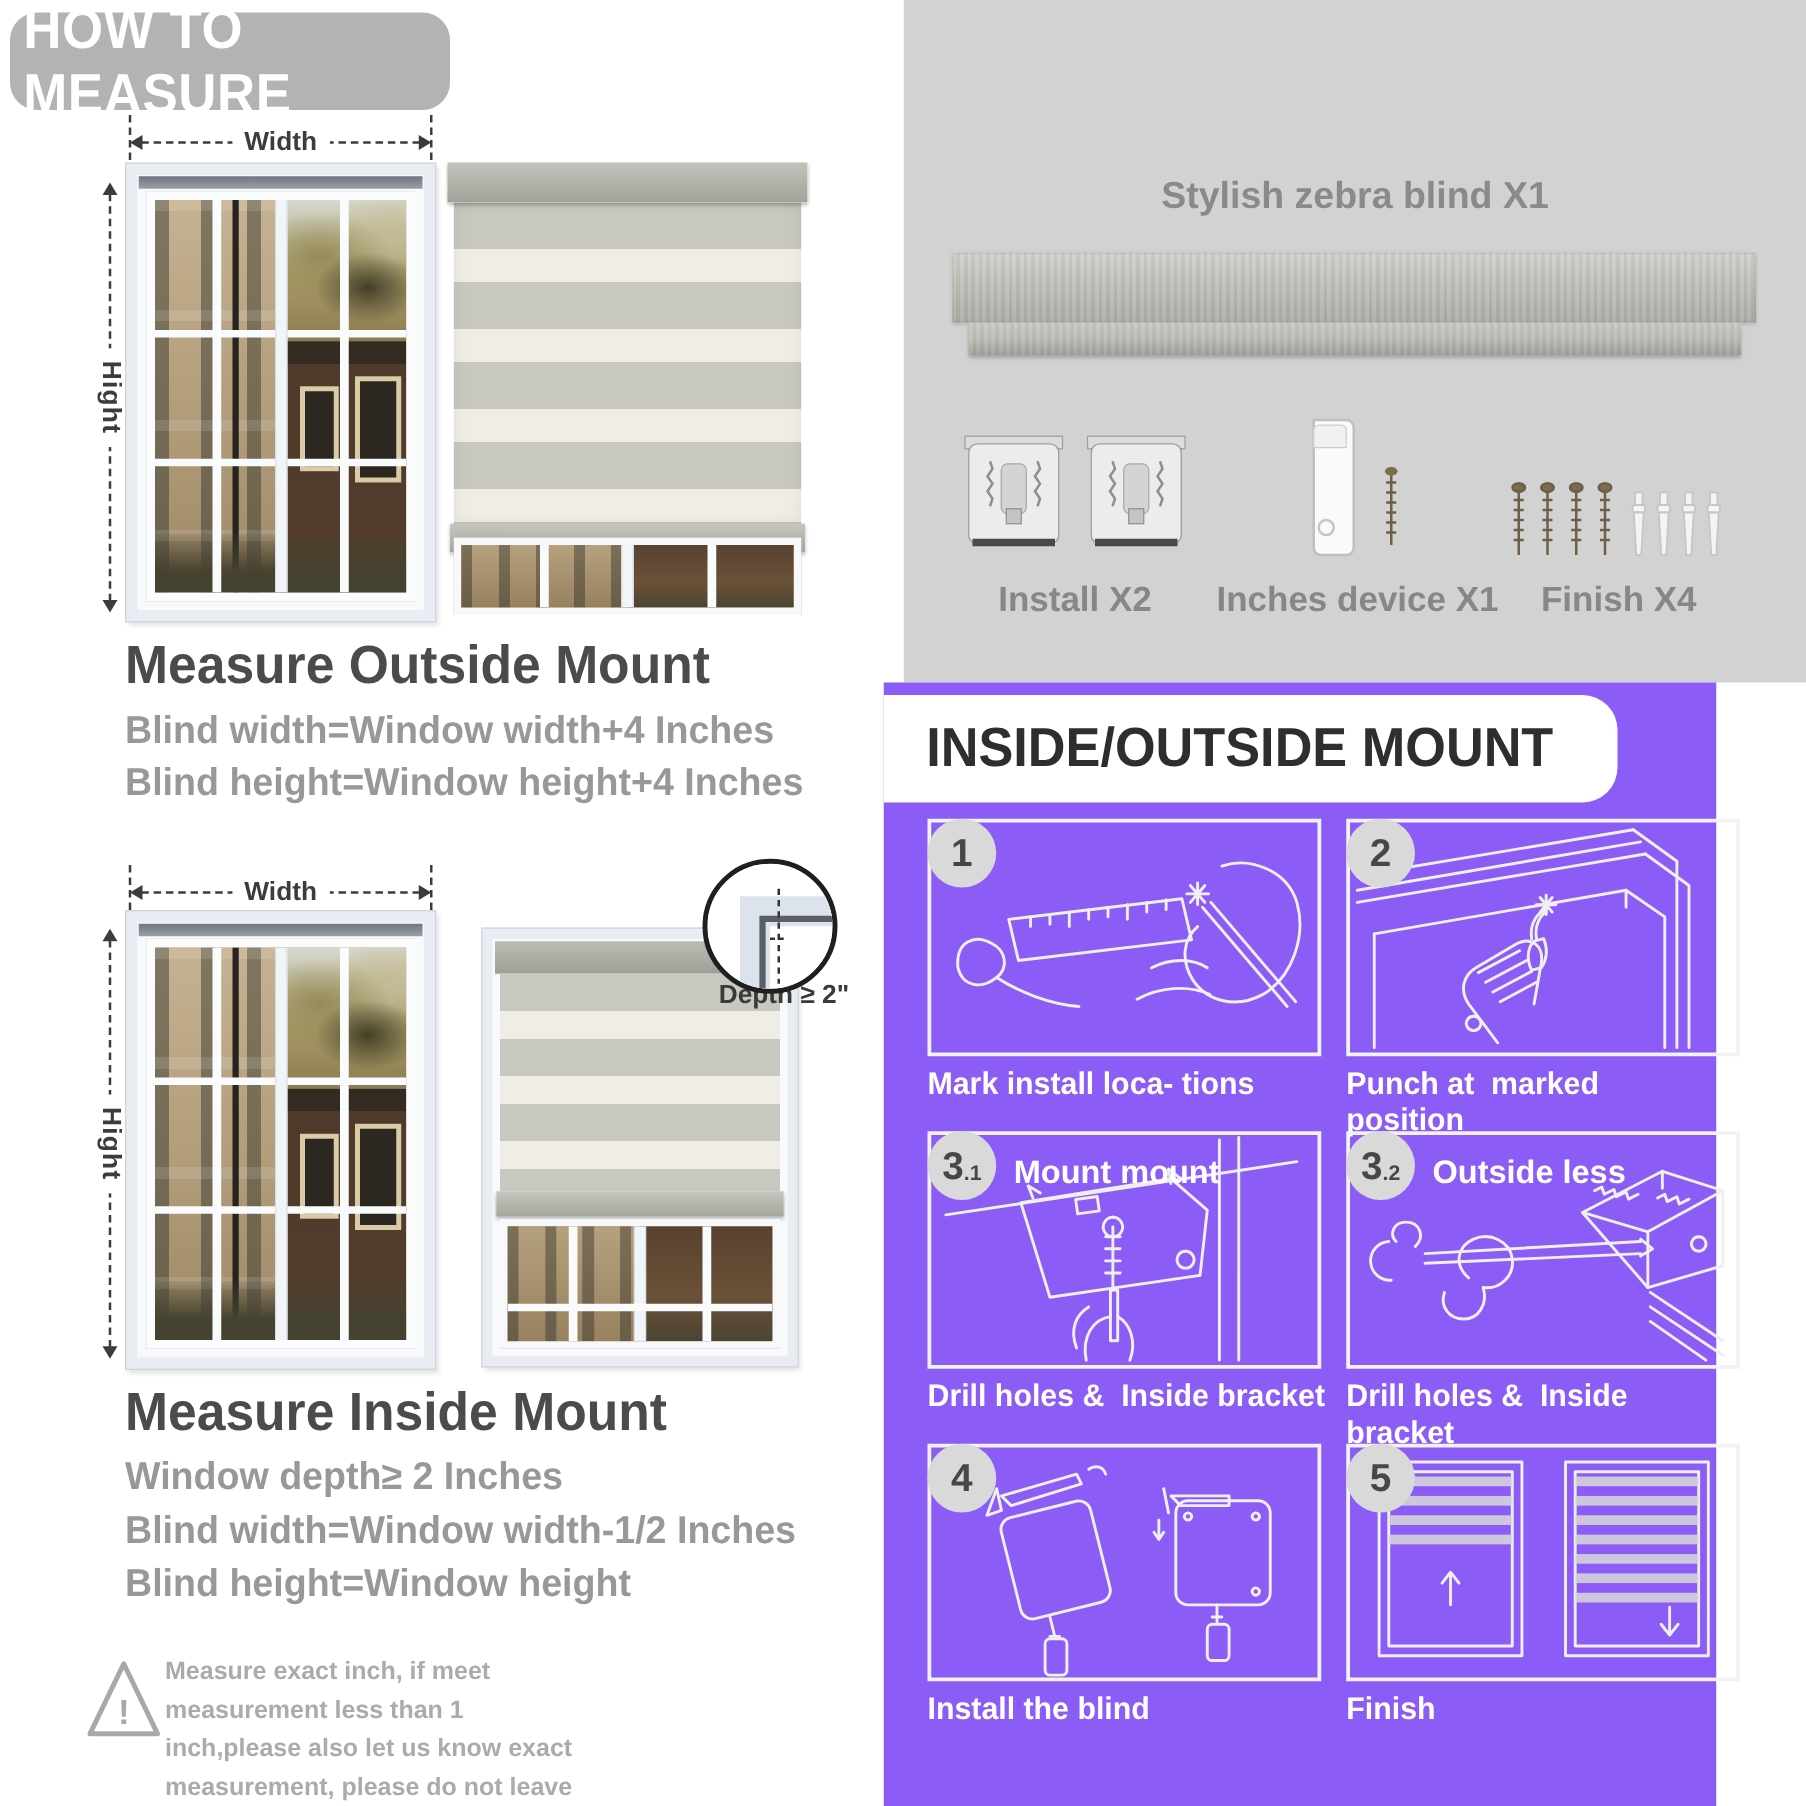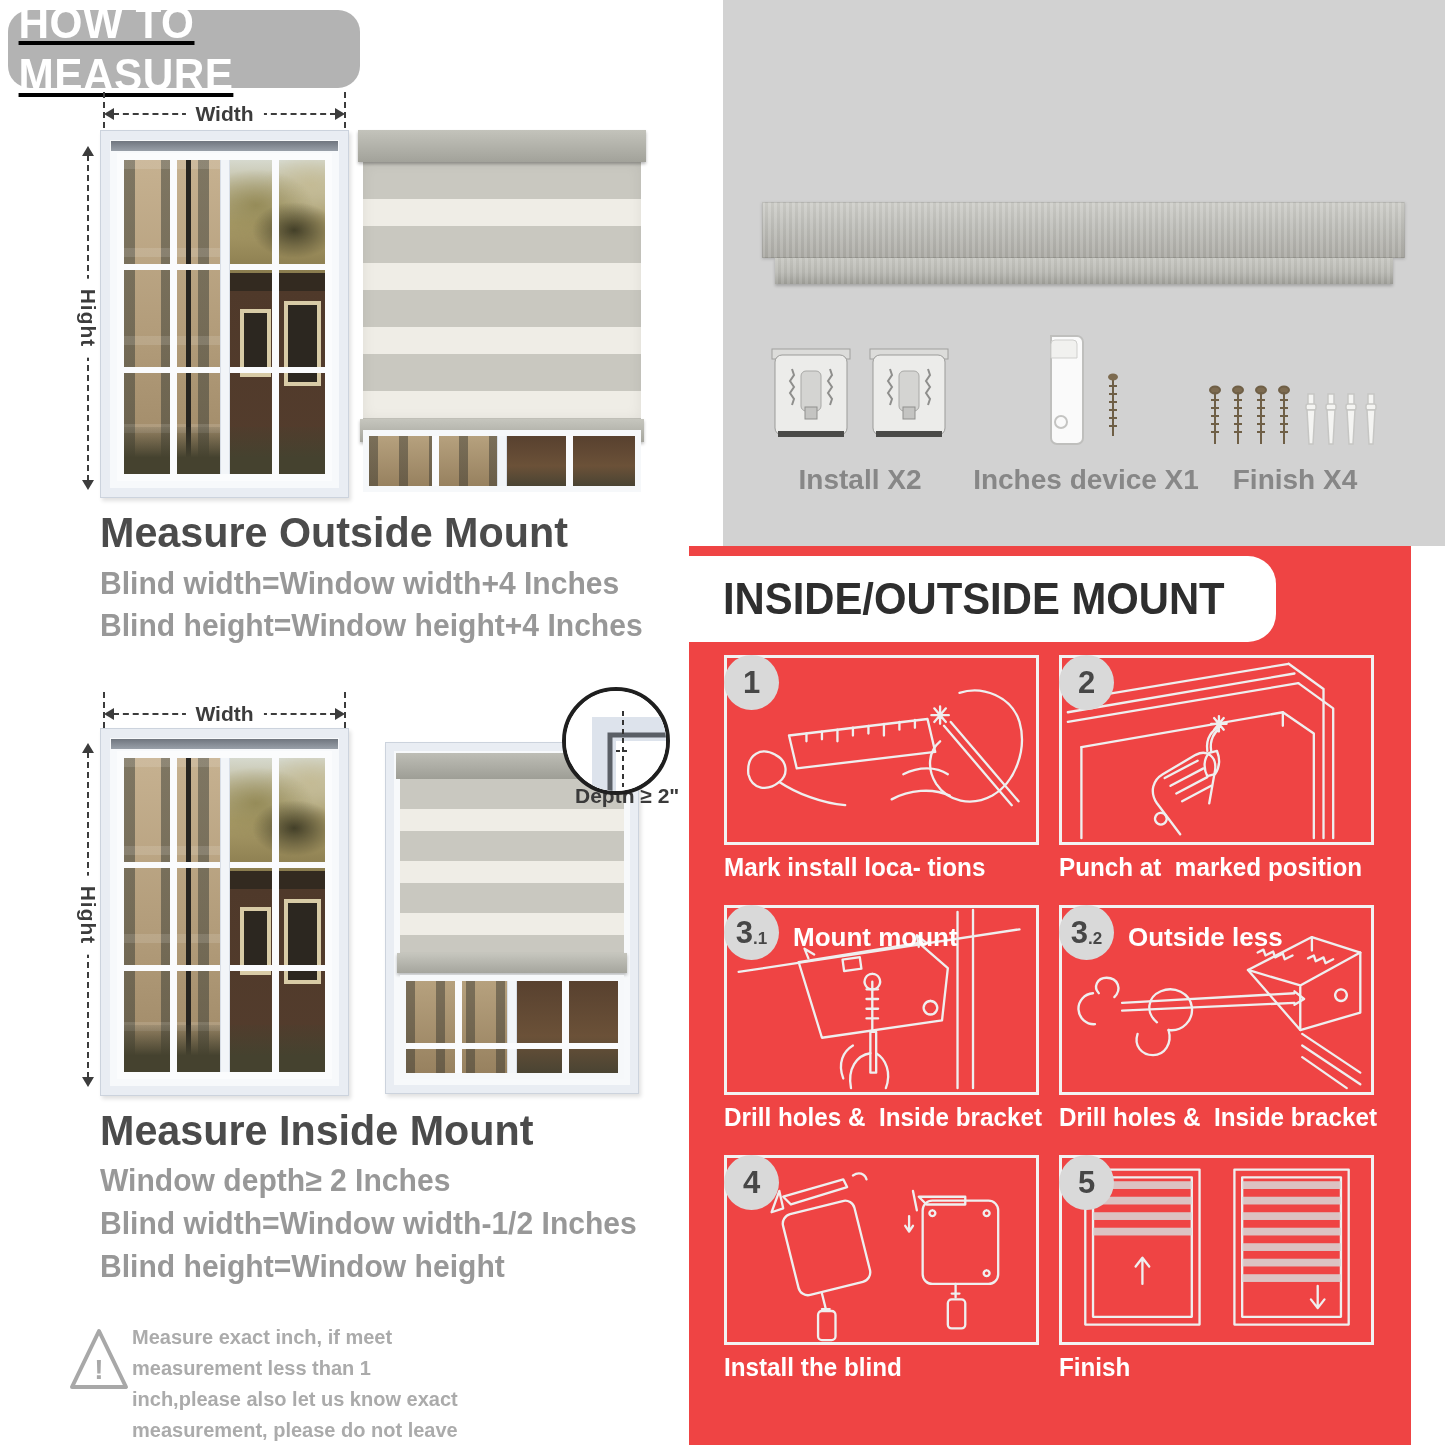--- a/index.html
+++ b/index.html
@@ -3,21 +3,21 @@
 <meta charset="utf-8">
 <style>
   html,body{margin:0;padding:0;}
   .page{position:relative;width:1445px;height:1445px;background:#ffffff;overflow:hidden;
         font-family:"Liberation Sans", sans-serif;}
   
   .abs{position:absolute;}
 
   
   .hdr-gray{position:absolute;left:8px;top:10px;width:352px;height:78px;background:#b3b3b3;
-            border-radius:22px;display:flex;align-items:center;justify-content:center;text-decoration:underline;}
+            border-radius:22px;display:flex;align-items:center;justify-content:center;}
   .hdr-gray span{color:#ffffff;font-size:45px;font-weight:bold;transform:scaleX(.94);letter-spacing:.5px;}
 
   .sec-title{position:absolute;color:#4b4b4b;font-size:43px;font-weight:bold;transform-origin:left;transform:scaleX(.96);}
   .formula{position:absolute;color:#989898;font-size:31px;font-weight:bold;transform-origin:left;transform:scaleX(.97);}
 
   
   .warrow{position:absolute;height:28px;}
   .warrow .dashline{position:absolute;left:10px;right:10px;top:13px;border-top:2px dashed #3c3c3c;}
   .warrow .ah{position:absolute;top:8px;width:0;height:0;border-top:6px solid transparent;border-bottom:6px solid transparent;}
   .warrow .ah.l{left:1px;border-right:10px solid #3c3c3c;}
@@ -111,21 +111,21 @@
       background:repeating-linear-gradient(90deg, rgba(255,255,255,.10) 0 3px, rgba(0,0,0,.03) 3px 6px),
                  linear-gradient(180deg,#cfcfca 0%,#bebeb9 45%,#abaaa4 100%);
       box-shadow:inset 0 0 0 1px rgba(0,0,0,.10), 0 1px 3px rgba(0,0,0,.18);}
   .headrail-lip{position:absolute;left:52px;top:258px;width:618px;height:26px;
       background:repeating-linear-gradient(90deg, rgba(255,255,255,.10) 0 3px, rgba(0,0,0,.02) 3px 6px),
                  linear-gradient(180deg,#c7c7c1 0%,#b8b8b2 55%,#9d9d97 100%);
       box-shadow:0 2px 3px rgba(0,0,0,.22);}
   .inc-item-label{position:absolute;top:464px;transform:translateX(-50%);color:#878787;font-size:28px;font-weight:bold;white-space:nowrap;}
 
   
-  .mountsec{position:absolute;left:689px;top:546px;width:722px;height:899px;background:#ef4444;}
+  .mountsec{position:absolute;left:707px;top:546px;width:666px;height:899px;background:#8b5cf6;}
   .hdr-mount{position:absolute;left:0;top:10px;width:587px;height:86px;background:#ffffff;
              border-radius:0 28px 28px 0;display:flex;align-items:center;}
   .hdr-mount span{color:#2e2e2e;font-size:44px;font-weight:bold;margin-left:34px;transform-origin:left;transform:scaleX(.95);}
   .step{position:absolute;width:315px;height:190px;border:3px solid #f2f2f2;box-sizing:border-box;}
   .badge{position:absolute;top:-3px;left:-3px;width:55px;height:55px;border-radius:50%;background:#d9d9d9;
          display:flex;align-items:center;justify-content:center;}
   .badge .bnum{color:#474747;font-size:31px;font-weight:bold;line-height:1;}
   .badge .bsub{color:#474747;font-size:17px;font-weight:bold;margin-top:12px;}
   .step-title{position:absolute;left:66px;top:14px;color:#ffffff;font-size:26px;font-weight:bold;white-space:pre-wrap;}
   .cap{position:absolute;color:#ffffff;font-size:25px;font-weight:bold;white-space:pre-wrap;transform-origin:left;transform:scaleX(.97);}
@@ -269,20 +269,21 @@
 
     <svg class="abs" style="left:68px;top:1325px;" width="62" height="70" viewBox="0 0 62 70">
       <path d="M31 6 L58 62 L4 62 Z" fill="none" stroke="#a8a8a8" stroke-width="4" stroke-linejoin="round"></path>
       <text x="31" y="54" text-anchor="middle" font-size="28" font-weight="bold" fill="#a8a8a8" font-family="Liberation Sans, sans-serif">!</text>
     </svg>
     <div class="warning-text" style="left:132px;top:1322px;">Measure exact inch, if meet measurement less than 1 inch,please also let us know exact measurement, please do not leave it</div>
   </section>
 
   <section class="included">
 
+    <div class="blind-label">Stylish zebra blind X1</div>
     <div class="headrail"></div>
     <div class="headrail-lip"></div>
 
     <svg class="abs" style="left:47px;top:345px;" width="180" height="100" viewBox="0 0 180 100">
       <g>
         <rect x="2" y="4" width="78" height="10" fill="#dcdcda" stroke="#a0a09e"></rect>
         <rect x="5" y="10" width="72" height="80" rx="7" fill="#ececea" stroke="#9b9b99"></rect>
         <rect x="31" y="26" width="20" height="40" rx="5" fill="#d4d4d2" stroke="#a8a8a6"></rect>
         <path d="M22 24 l2 6 l-4 6 l4 6 l-4 6 l4 6 l-2 6" fill="none" stroke="#8f8f8d" stroke-width="2"></path>
         <path d="M60 24 l2 6 l-4 6 l4 6 l-4 6 l4 6 l-2 6" fill="none" stroke="#8f8f8d" stroke-width="2"></path>

